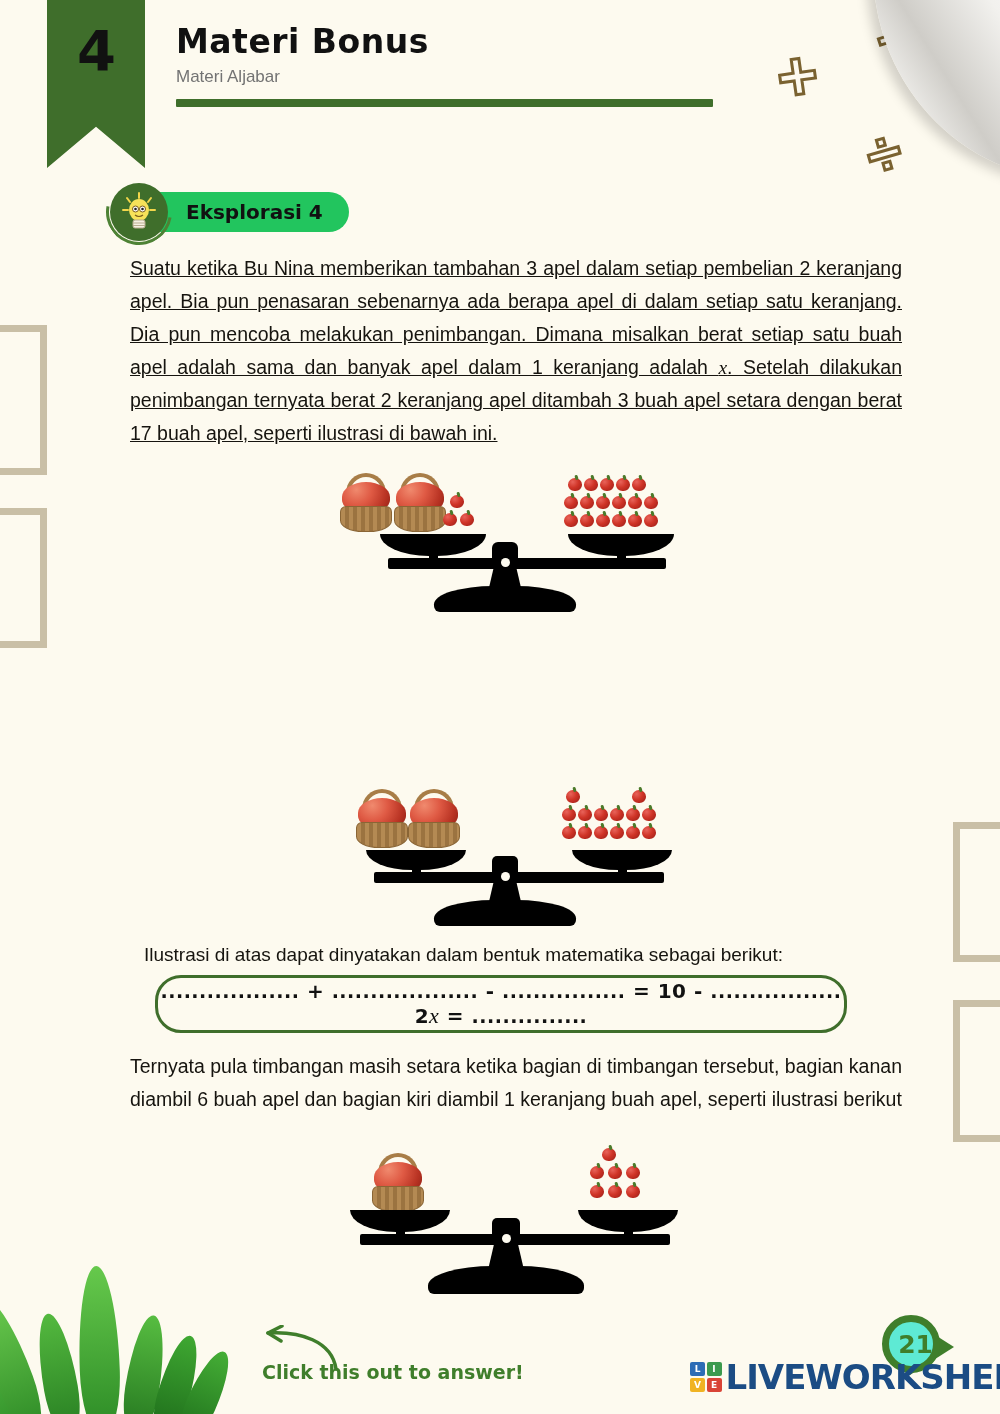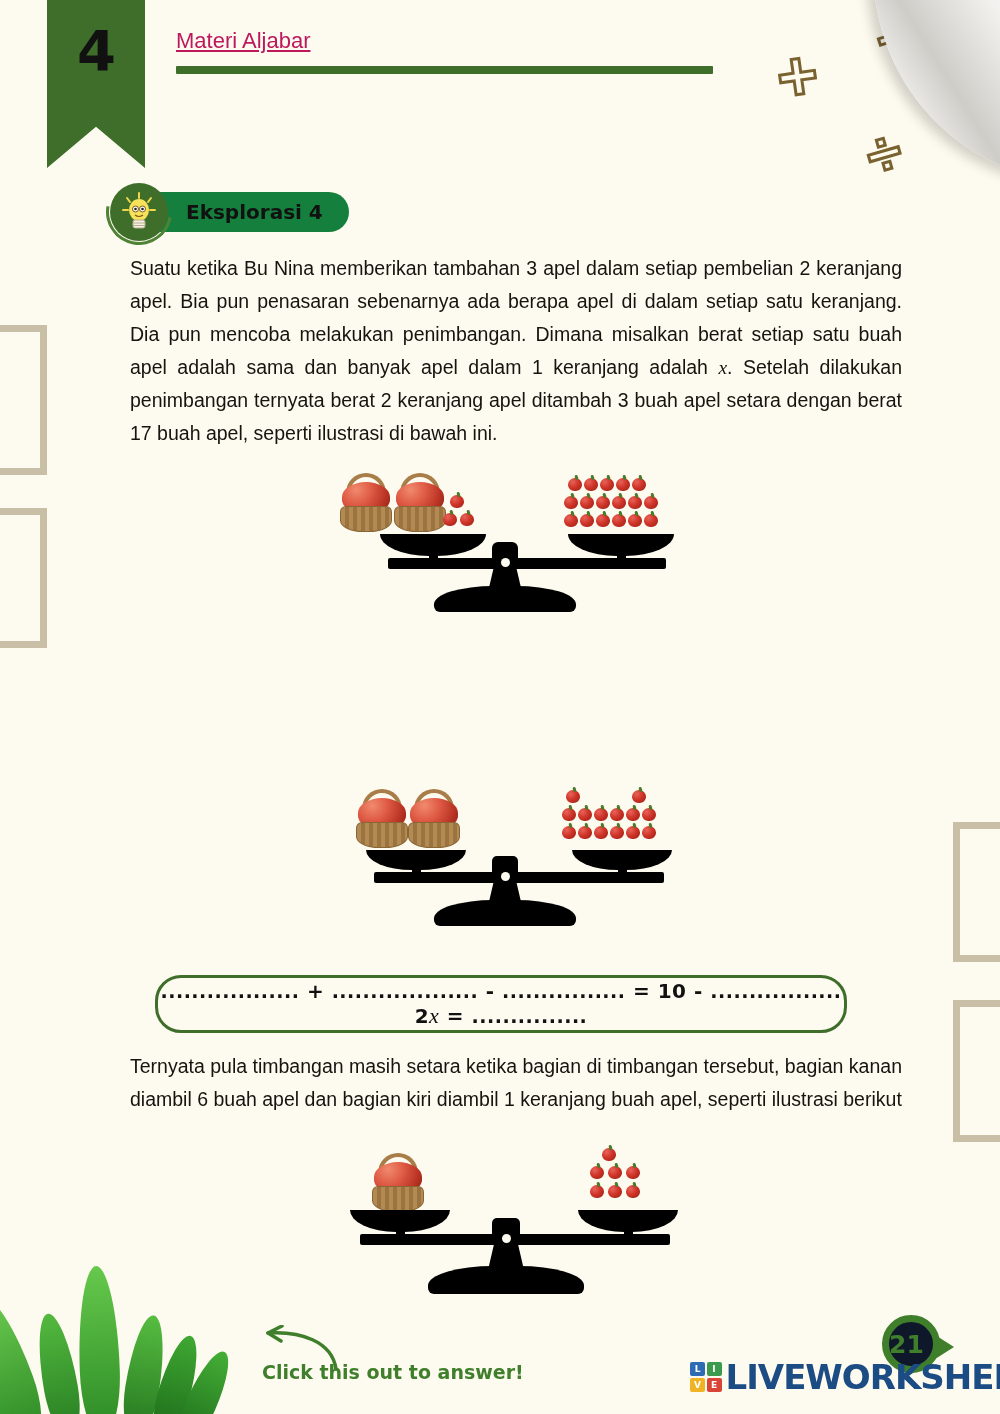--- a/index.html
+++ b/index.html
@@ -36,42 +36,42 @@
     margin-top: 22px; letter-spacing: -1px;
     font-family: "DejaVu Sans", sans-serif;
   }
 
   
   .hdr { position: absolute; left: 176px; top: 22px; width: 560px; }
   .hdr-title {
     font-size: 33px; font-weight: 800; color: #111;
     letter-spacing: 0.5px; font-family: "DejaVu Sans", sans-serif;
   }
-  .hdr-sub { font-size: 22px; color: #be185d; margin-top: 6px; text-decoration: underline; }
+  .hdr-sub { font-size: 17px; color: #737373; margin-top: 6px; }
   .hdr-rule {
     margin-top: 12px; height: 8px; width: 537px;
     background: #3F6E2B; border-radius: 1px;
   }
 
   
   .curl-wrap { position: absolute; right: 0; top: 0; width: 245px; height: 235px; overflow: hidden; }
   .curl-sym { position: absolute; color: #7A6230; font-weight: 700; }
   .curl {
     position: absolute; right: -58px; top: -66px;
     width: 210px; height: 215px;
     background: linear-gradient(222deg, #ffffff 0%, #f2f1ee 32%, #cfcdc8 58%, #f7f6f3 78%, #ffffff 100%);
     border-radius: 0 0 0 100%;
     transform: rotate(16deg);
     box-shadow: -5px 7px 12px rgba(0,0,0,0.17);
   }
 
   
   .eks-row { position: absolute; left: 110px; top: 183px; display: flex; align-items: center; }
   .eks-pill {
-    background: #15803d; border-radius: 22px;
+    background: #22c55e; border-radius: 22px;
     height: 40px; padding: 0 26px 0 64px;
     display: flex; align-items: center; margin-left: -46px;
   }
   .eks-label { font-size: 20px; font-weight: 800; color: #111; font-family: "DejaVu Sans", sans-serif; }
   .bulb-circle {
     width: 58px; height: 58px; border-radius: 50%;
     background: #3F6E2B; position: relative; z-index: 3;
     display: flex; align-items: center; justify-content: center;
   }
   .bulb-arc {
@@ -192,22 +192,22 @@
     letter-spacing: -1px; font-family: "DejaVu Sans", sans-serif;
   }
   .pagebadge { position: absolute; left: 876px; top: 1311px; width: 92px; height: 72px; }
   .pagebadge .arrowtri {
     position: absolute; left: 34px; top: 8px;
     width: 0; height: 0; border-top: 28px solid transparent;
     border-bottom: 28px solid transparent; border-left: 44px solid #3F7E2B;
   }
   .pagebadge .ring {
     position: absolute; left: 6px; top: 4px; width: 58px; height: 58px;
-    border: 7px solid #3F7E2B; border-radius: 50%; background: #0f172a;
-    display: flex; align-items: center; justify-content: flex-start;
+    border: 7px solid #3F7E2B; border-radius: 50%; background: #5eead4;
+    display: flex; align-items: center; justify-content: flex-end;
   }
   .pagebadge .num {
     font-size: 25px; font-weight: 800; color: #3F7E2B;
     font-family: "DejaVu Sans", sans-serif;
   }
 </style>
 </head>
 <body>
 
 <div class="page">
@@ -227,20 +227,21 @@
     <div class="curl-sym" style="left:212px; top:56px; font-size:62px; transform:rotate(-20deg); color:transparent;
                 -webkit-text-stroke:3px #7A6230;">=</div>
     <div class="curl"></div>
   </div>
 
   <div class="ribbon">
     <span class="ribbon-num">4</span>
   </div>
 
   <div class="hdr">
+    <div class="hdr-title">Materi Bonus</div>
     <div class="hdr-sub">Materi Aljabar</div>
     <div class="hdr-rule"></div>
   </div>
 
   <div class="eks-row">
     <div class="bulb-circle">
       <div class="bulb-arc"></div>
       <svg width="34" height="40" viewBox="0 0 34 40">
         <g stroke="#F2D64B" stroke-width="2" stroke-linecap="round">
           <line x1="17" y1="1" x2="17" y2="6"></line>
@@ -258,21 +259,21 @@
         <rect x="11" y="28" width="12" height="8" rx="2" fill="#f5f0e2" stroke="#b8ad90" stroke-width="1"></rect>
         <line x1="11" y1="31" x2="23" y2="31" stroke="#b8ad90" stroke-width="1"></line>
         <line x1="11" y1="33.5" x2="23" y2="33.5" stroke="#b8ad90" stroke-width="1"></line>
       </svg>
     </div>
     <div class="eks-pill">
       <span class="eks-label">Eksplorasi 4</span>
     </div>
   </div>
 
-  <div class="para" style="top:252px;">
+  <div class="para" style="top:252px;text-decoration:underline;">
     <span>Suatu ketika Bu Nina memberikan tambahan 3 apel dalam setiap pembelian 2 keranjang apel. Bia pun penasaran sebenarnya ada berapa apel di dalam setiap satu keranjang. Dia pun mencoba melakukan penimbangan. Dimana misalkan berat setiap satu buah apel adalah sama dan banyak apel dalam 1 keranjang adalah </span><span class="v">x</span><span>. Setelah dilakukan penimbangan ternyata berat 2 keranjang apel ditambah 3 buah apel setara dengan berat 17 buah apel, seperti ilustrasi di bawah ini.</span>
   </div>
 
   <div class="scale" style="left:330px; top:470px; width:350px; height:150px;">
     <div class="basket" style="left:8px; top:12px;">
       <div class="handle"></div>
         <div class="fruit"></div>
         <div class="body"></div>
       </div>
     <div class="basket" style="left:62px; top:12px;">
@@ -353,20 +354,21 @@
     <div class="pan" style="left:232px; top:62px; width:100px; height:20px;"></div>
     <div class="pan-stem" style="left:278px; top:80px; height:10px;"></div>
 
     <div class="beam" style="left:34px; top:84px; width:290px;"></div>
     <div class="colhead" style="left:152px; top:68px; width:26px; height:20px;"></div>
     <div class="pivot-dot" style="left:161px; top:84px;"></div>
     <div class="column" style="left:148px; top:86px; width:34px; height:32px;"></div>
     <div class="base" style="left:94px; top:112px; width:142px; height:26px;"></div>
   </div>
 
+  <div class="cap" style="left:144px; top:941px;">Ilustrasi di atas dapat dinyatakan dalam bentuk matematika sebagai berikut:</div>
 
   <div class="ansbox" style="left:155px; top:975px; width:692px; height:58px;">
     <div class="eqline">
       <span class="dots">..................</span>
       <span>+</span>
       <span class="dots">...................</span>
       <span>-</span>
       <span class="dots">................</span>
       <span>=</span>
       <span>10</span>

